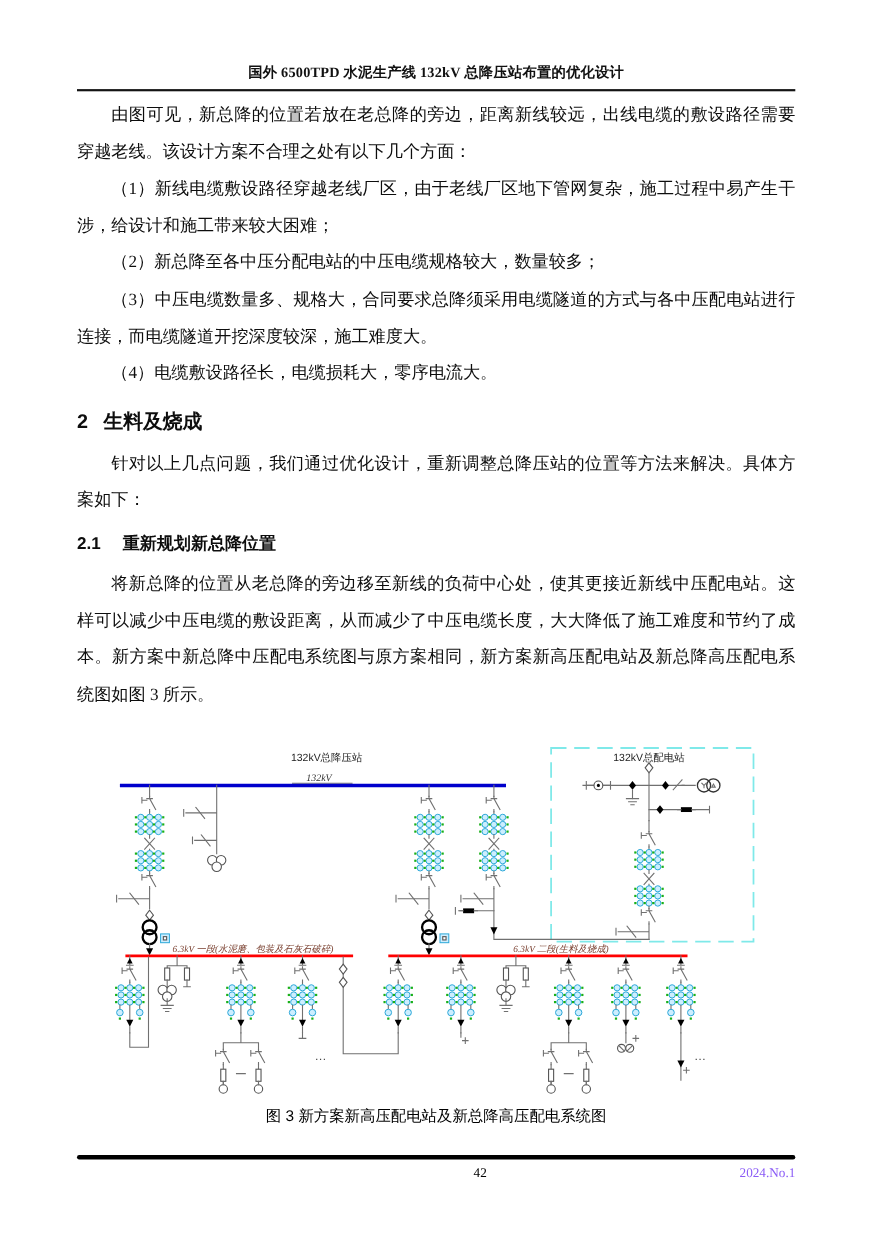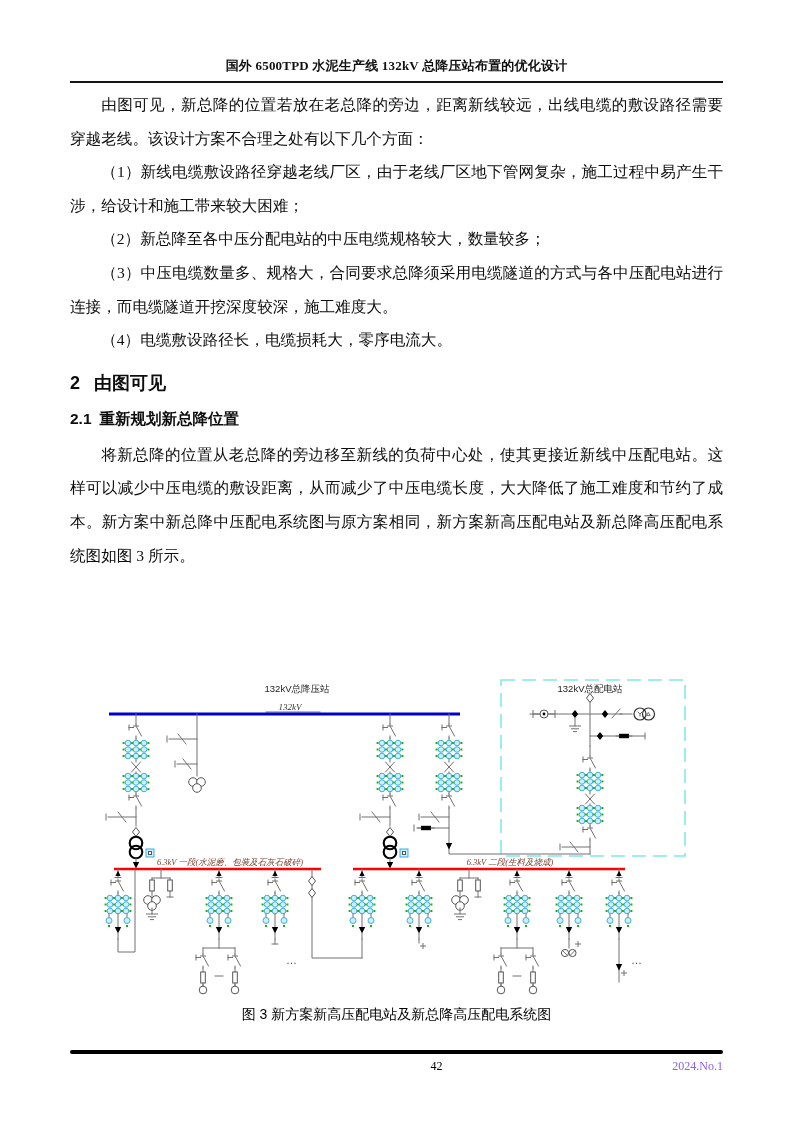--- a/index.html
+++ b/index.html
@@ -11,21 +11,21 @@
   .hdr-rule{position:absolute;top:81px;left:70px;width:653px;height:2px;background:#141414;}
   
   .bodytext{position:absolute;top:88px;left:70px;width:653px;font-size:15.6px;
             line-height:33.6px;text-align:justify;color:#0d0d0d;}
   .bodytext p{margin:0;text-indent:2em;font-family:Liberation Serif, serif;}
   .h2{font-family:"Liberation Sans",sans-serif;font-weight:700;font-size:18px;
       margin:13px 0 9px 0;line-height:26px;}
   .h2 .num{margin-right:14px;}
   .h21{font-family:"Liberation Sans",sans-serif;font-weight:700;font-size:15.5px;
        margin:11px 0 7px 0;line-height:24px;}
-  .h21 .num{margin-right:8px;}
+  .h21 .num{margin-right:20px;}
   
   .figure{position:absolute;top:676px;left:62px;}
   .fig-caption{position:absolute;top:1006px;left:0;width:793px;text-align:center;
                font-family:"Liberation Sans",sans-serif;font-weight:400;font-size:14px;color:#000;}
   
   .ftr-bar{position:absolute;top:1050px;left:70px;width:653px;height:4px;background:#000;border-radius:2px;}
   .ftr-page{position:absolute;top:1059px;left:0;width:793px;text-align:center;font-size:12px;color:#000;padding-left:40px;}
   .ftr-issue{position:absolute;top:1059px;right:70px;font-size:12px;color:#8b5cf6;}
   
   .ln{stroke:#707070;stroke-width:1;fill:none;stroke-linecap:square;}
@@ -47,21 +47,22 @@
 
   <div class="hdr-title">国外 6500TPD 水泥生产线 132kV 总降压站布置的优化设计</div>
   <div class="hdr-rule"></div>
 
   <div class="bodytext">
     <p>由图可见，新总降的位置若放在老总降的旁边，距离新线较远，出线电缆的敷设路径需要穿越老线。该设计方案不合理之处有以下几个方面：</p>
     <p>（1）新线电缆敷设路径穿越老线厂区，由于老线厂区地下管网复杂，施工过程中易产生干涉，给设计和施工带来较大困难；</p>
     <p>（2）新总降至各中压分配电站的中压电缆规格较大，数量较多；</p>
     <p>（3）中压电缆数量多、规格大，合同要求总降须采用电缆隧道的方式与各中压配电站进行连接，而电缆隧道开挖深度较深，施工难度大。</p>
     <p>（4）电缆敷设路径长，电缆损耗大，零序电流大。</p>
-    <div class="h2"><span class="num">2</span><span>由图可见</span></div>
+    <div class="h2"><span class="num">2</span><span>生料及烧成</span></div>
+    <p>针对以上几点问题，我们通过优化设计，重新调整总降压站的位置等方法来解决。具体方案如下：</p>
     <div class="h21"><span class="num">2.1</span><span>重新规划新总降位置</span></div>
     <p>将新总降的位置从老总降的旁边移至新线的负荷中心处，使其更接近新线中压配电站。这样可以减少中压电缆的敷设距离，从而减少了中压电缆长度，大大降低了施工难度和节约了成本。新方案中新总降中压配电系统图与原方案相同，新方案新高压配电站及新总降高压配电系统图如图 3 所示。</p>
   </div>
 
   <div class="figure">
   <svg width="680" height="330" viewBox="0 0 680 330">
     <defs>
       <g id="dsw">
             <path class="ln" d="M0,0 V2 L5.5,12 M0,12 V14 M-2.5,2 h5 M-7,1 v5 M-7,3.5 h4.5"></path>
           </g>

